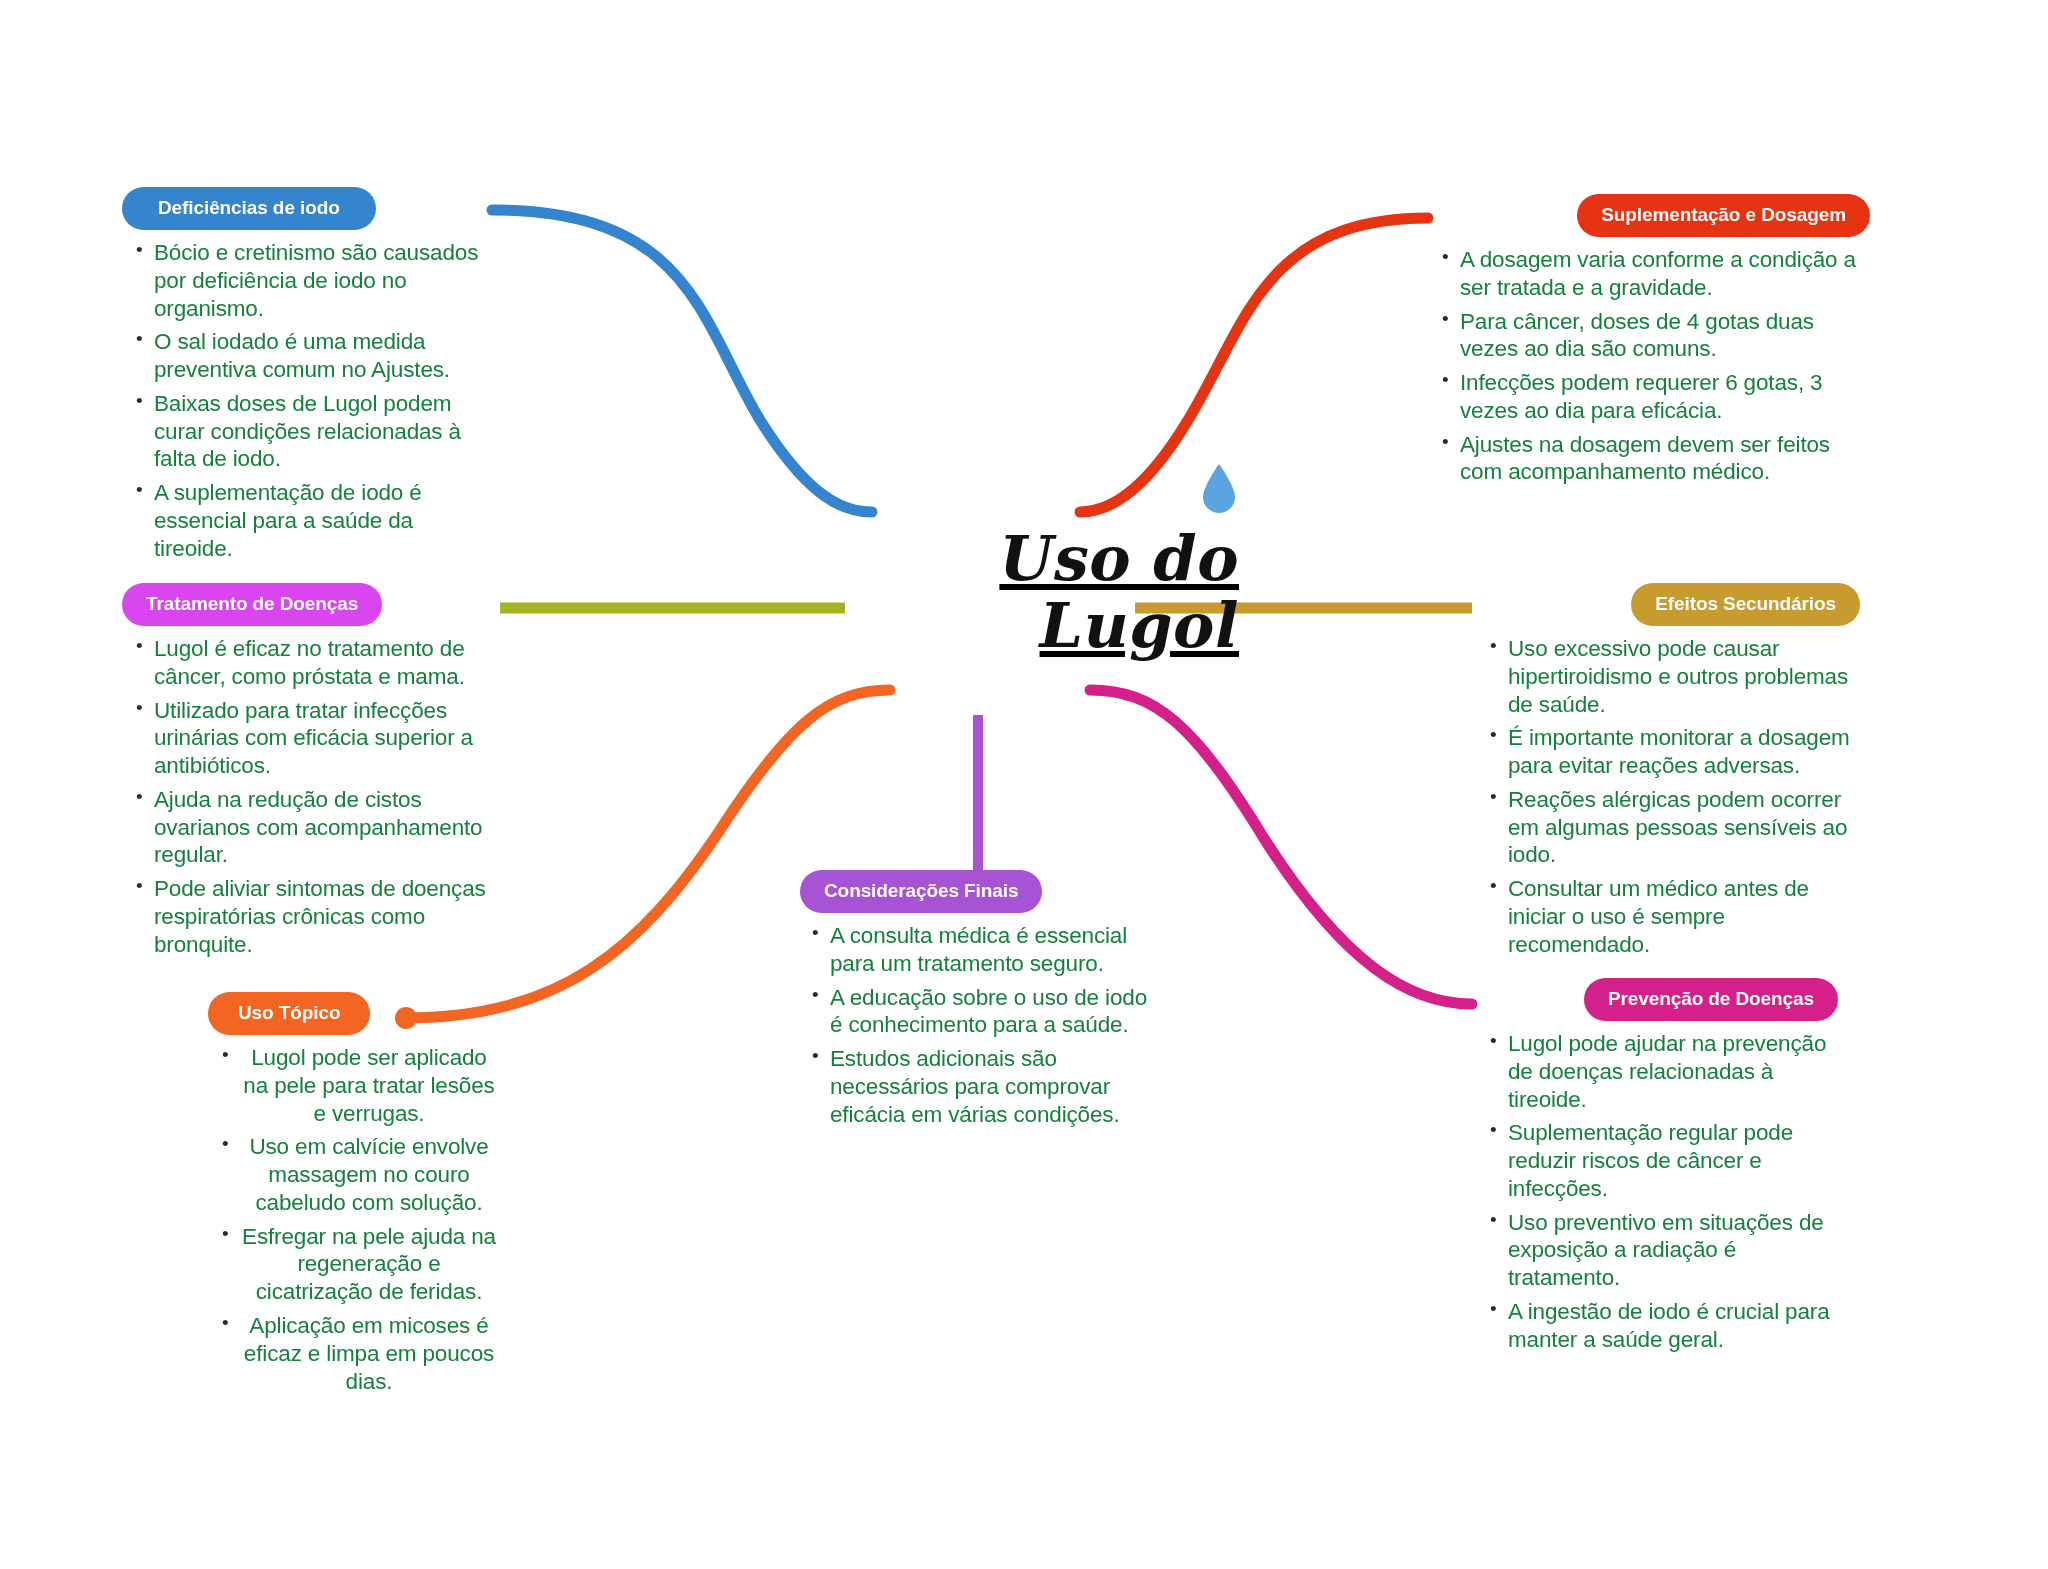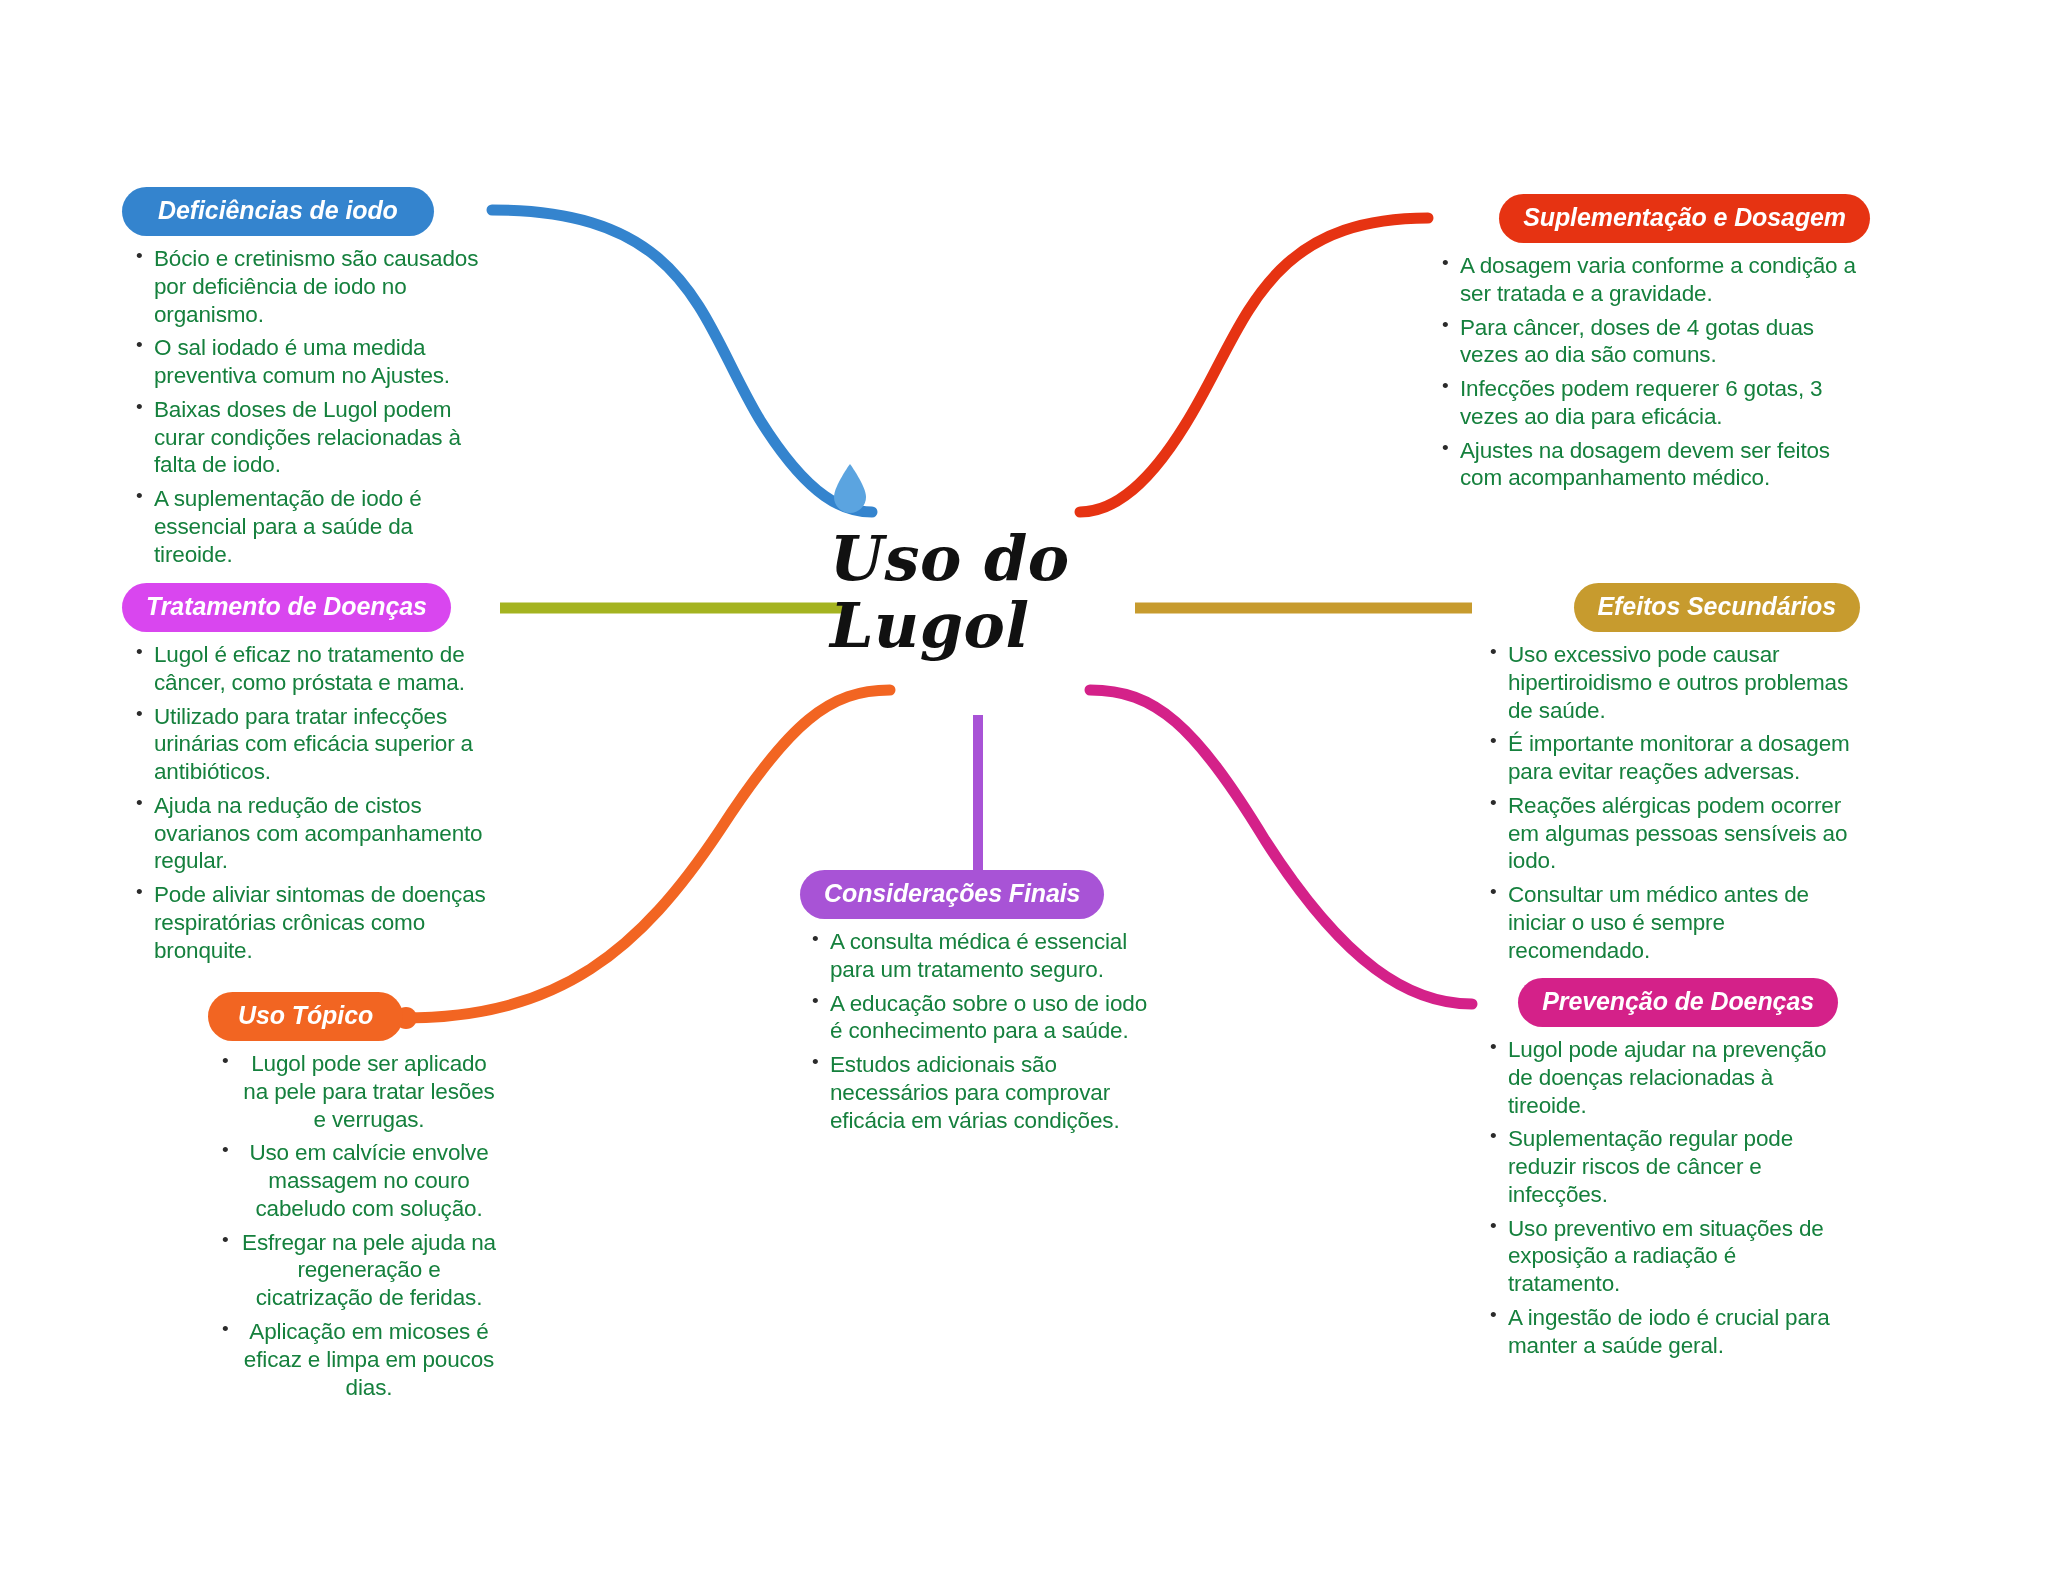--- a/index.html
+++ b/index.html
@@ -19,24 +19,25 @@
     position: absolute;
     left: 0; top: 0;
     width: 2048px;
     height: 1569px;
     pointer-events: none;
   }
 
   
   .center {
     position: absolute;
-    left: 830px;
+    left: 879px;
     top: 462px;
     width: 360px;
-    text-align: left;
+    text-align: right;
+    text-decoration: underline;
   }
   .drop {
     width: 40px;
     height: 54px;
     margin: 0 auto 6px auto;
   }
   .center-title {
     font-family: "DejaVu Serif", serif;
     font-style: italic;
     font-weight: 700;
@@ -49,26 +50,25 @@
 
   
   .branch {
     position: absolute;
   }
   .pill {
     display: inline-block;
     border-radius: 999px;
     color: #ffffff;
     font-weight: 700;
-    font-size: 25px;
+    font-size: 19px;
     line-height: 1;
     padding: 11px 24px 13px 24px;
     white-space: nowrap;
     letter-spacing: -0.1px;
-    font-style: italic;
   }
   .pill-row {
     display: flex;
     align-items: center;
   }
   .pill-row.right-align {
     justify-content: flex-end;
   }
   ul.items {
     list-style: none;

